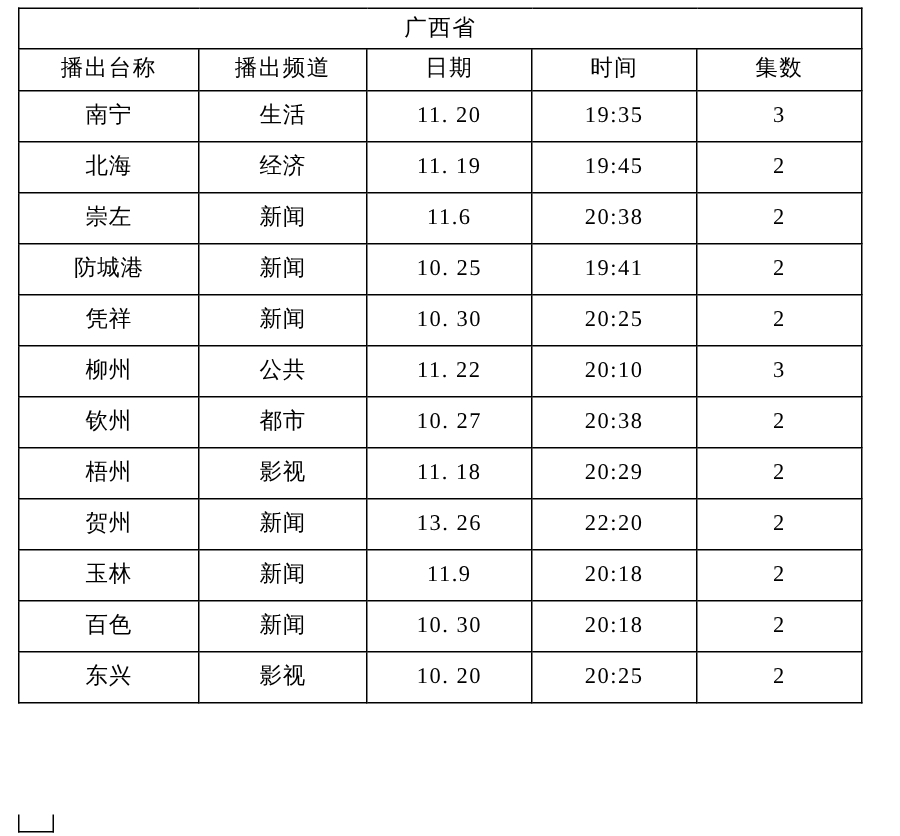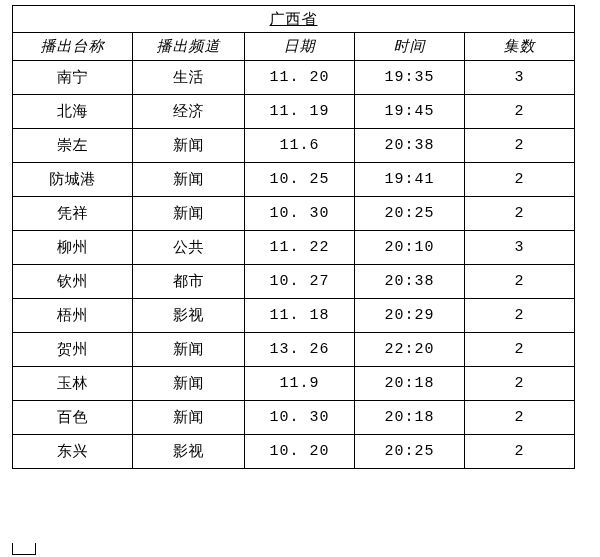--- a/index.html
+++ b/index.html
@@ -34,39 +34,37 @@
     text-align: center;
     vertical-align: middle;
     font-weight: normal;
     font-size: 15px;
     line-height: 1;
   }
   .title-cell {
     height: 26px;
     font-size: 15px;
     letter-spacing: 1px;
-    text-decoration: underline;
   }
   .head-cell {
     height: 27px;
     font-weight: bold;
     font-size: 15px;
     letter-spacing: 1px;
-    font-style: italic;
   }
   .data-cell {
     height: 33px;
     font-size: 15px;
     letter-spacing: 0.5px;
   }
   .bold-station {
     font-weight: bold;
   }
   .num-cell {
-    font-family: Liberation Mono, monospace;
+    font-family: Liberation Serif, serif;
     letter-spacing: 1px;
   }
   .footer-stub {
     position: absolute;
     left: 12px;
     bottom: 2px;
     width: 24px;
     height: 12px;
     border-left: 1px solid #000000;
     border-bottom: 1px solid #000000;

